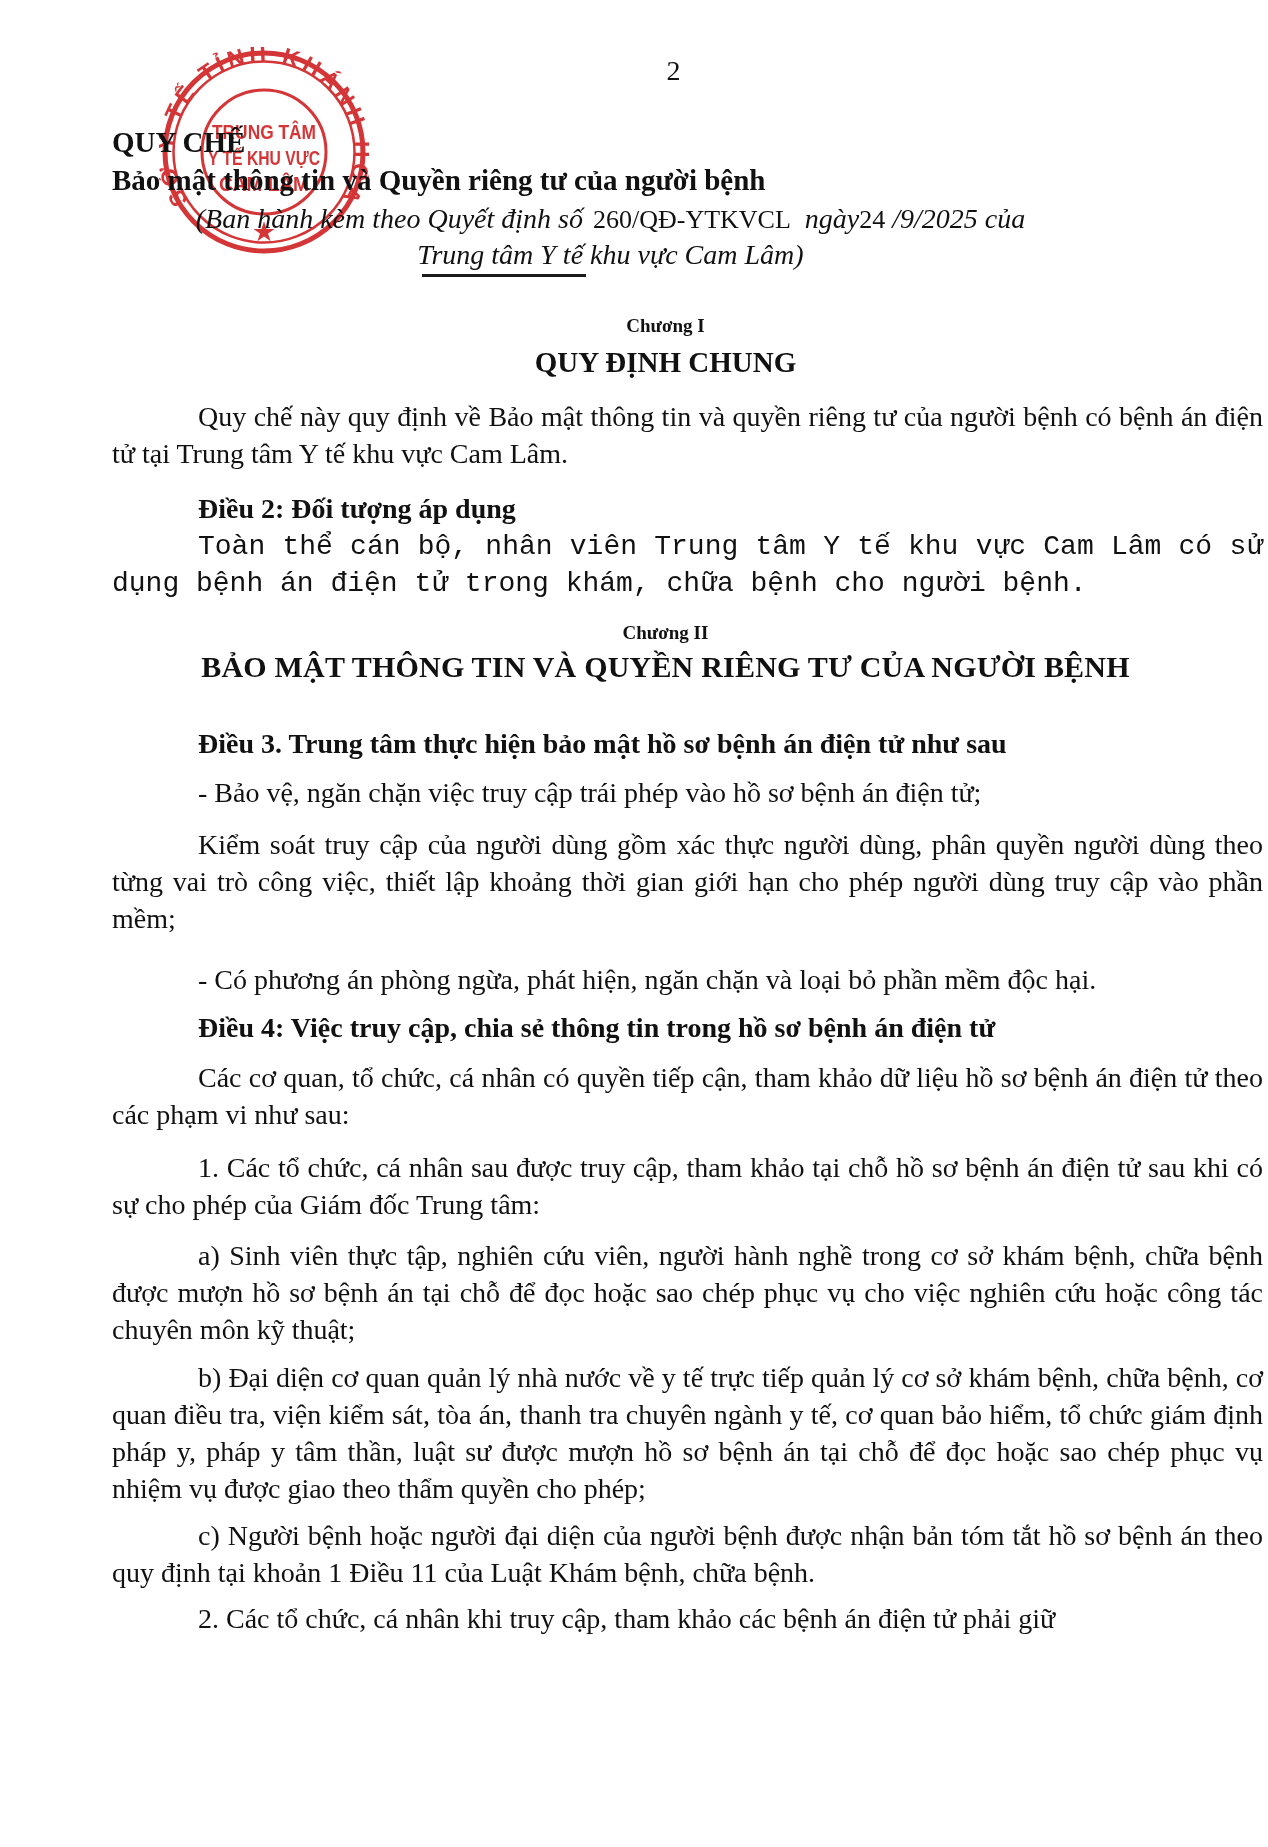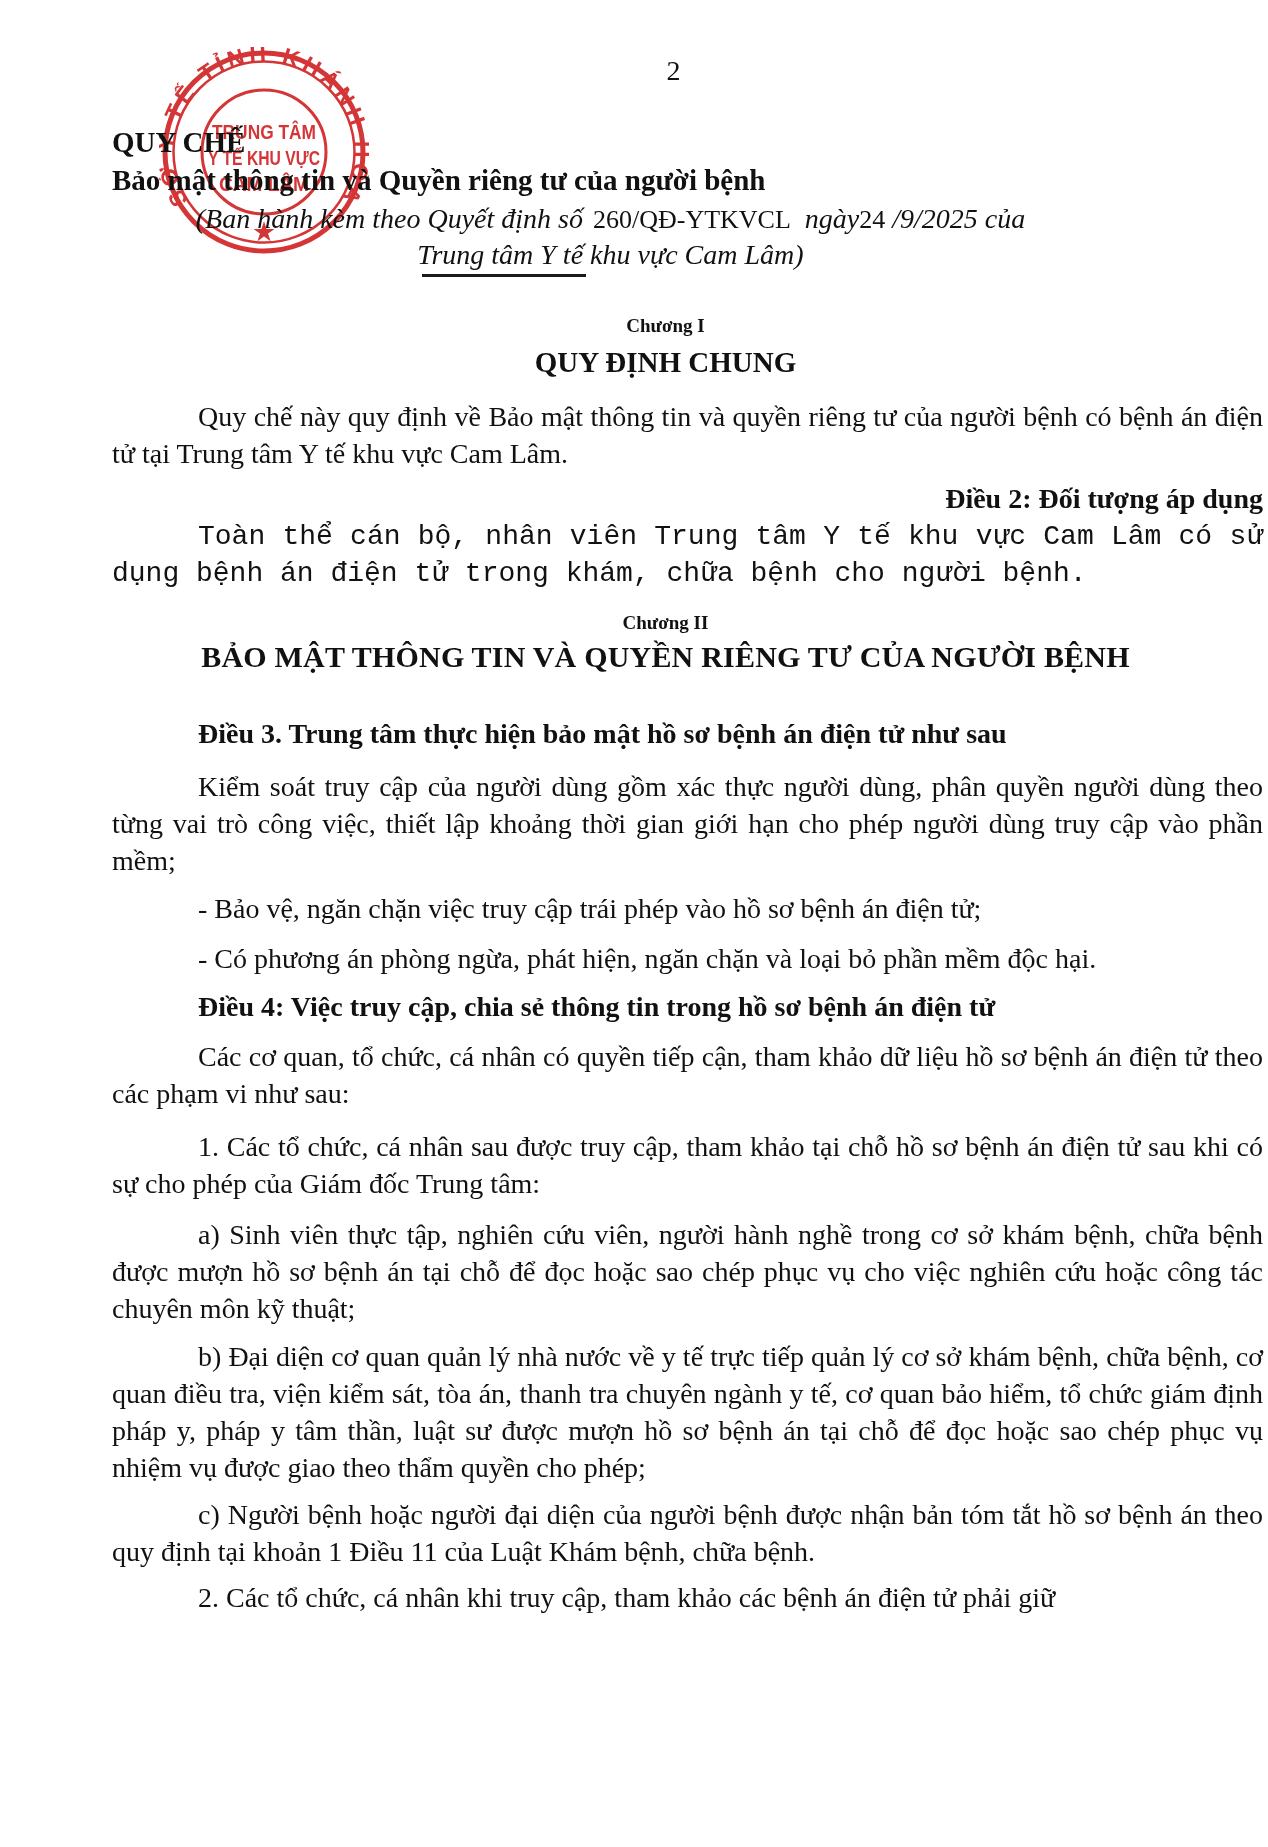--- a/index.html
+++ b/index.html
@@ -115,32 +115,32 @@
       <div class="underline"></div>
     </div>
 
     <div class="chapter" style="margin-top:32px;">
       <div class="ch-label">Chương I</div>
       <div class="ch-title">QUY ĐỊNH CHUNG</div>
     </div>
 
     <p class="body" style="margin-top:17px;">Quy chế này quy định về Bảo mật thông tin và quyền riêng tư của người bệnh có bệnh án điện tử tại Trung tâm Y tế khu vực Cam Lâm.</p>
 
-    <div class="art-head" style="margin-top:8px;text-align:right;">Điều 2: Đối tượng áp dụng</div>
+    <div class="art-head" style="margin-top:18px;">Điều 2: Đối tượng áp dụng</div>
     <p class="body" style="font-family:Liberation Mono, monospace;">Toàn thể cán bộ, nhân viên Trung tâm Y tế khu vực Cam Lâm có sử dụng bệnh án điện tử trong khám, chữa bệnh cho người bệnh.</p>
 
     <div class="chapter" style="margin-top:16px;">
       <div class="ch-label c2">Chương II</div>
       <div class="ch-title big">BẢO MẬT THÔNG TIN VÀ QUYỀN RIÊNG TƯ CỦA NGƯỜI BỆNH</div>
     </div>
 
     <div class="art-head" style="margin-top:39px;">Điều 3. Trung tâm thực hiện bảo mật hồ sơ bệnh án điện tử như sau</div>
+    <p class="body" style="margin-top:11px;">- Bảo vệ, ngăn chặn việc truy cập trái phép vào hồ sơ bệnh án điện tử;</p>
     <p class="body" style="margin-top:15px;">Kiểm soát truy cập của người dùng gồm xác thực người dùng, phân quyền người dùng theo từng vai trò công việc, thiết lập khoảng thời gian giới hạn cho phép người dùng truy cập vào phần mềm;</p>
-    <p class="body" style="margin-top:11px;">- Bảo vệ, ngăn chặn việc truy cập trái phép vào hồ sơ bệnh án điện tử;</p>
-    <p class="body" style="margin-top:13px;">- Có phương án phòng ngừa, phát hiện, ngăn chặn và loại bỏ phần mềm độc hại.</p>
+    <p class="body" style="margin-top:24px;">- Có phương án phòng ngừa, phát hiện, ngăn chặn và loại bỏ phần mềm độc hại.</p>
 
     <div class="art-head" style="margin-top:11px;">Điều 4: Việc truy cập, chia sẻ thông tin trong hồ sơ bệnh án điện tử</div>
     <p class="body" style="margin-top:12px;">Các cơ quan, tổ chức, cá nhân có quyền tiếp cận, tham khảo dữ liệu hồ sơ bệnh án điện tử theo các phạm vi như sau:</p>
     <p class="body" style="margin-top:16px;">1. Các tổ chức, cá nhân sau được truy cập, tham khảo tại chỗ hồ sơ bệnh án điện tử sau khi có sự cho phép của Giám đốc Trung tâm:</p>
     <p class="body" style="margin-top:14px;">a) Sinh viên thực tập, nghiên cứu viên, người hành nghề trong cơ sở khám bệnh, chữa bệnh được mượn hồ sơ bệnh án tại chỗ để đọc hoặc sao chép phục vụ cho việc nghiên cứu hoặc công tác chuyên môn kỹ thuật;</p>
     <p class="body" style="margin-top:11px;">b) Đại diện cơ quan quản lý nhà nước về y tế trực tiếp quản lý cơ sở khám bệnh, chữa bệnh, cơ quan điều tra, viện kiểm sát, tòa án, thanh tra chuyên ngành y tế, cơ quan bảo hiểm, tổ chức giám định pháp y, pháp y tâm thần, luật sư được mượn hồ sơ bệnh án tại chỗ để đọc hoặc sao chép phục vụ nhiệm vụ được giao theo thẩm quyền cho phép;</p>
     <p class="body" style="margin-top:10px;">c) Người bệnh hoặc người đại diện của người bệnh được nhận bản tóm tắt hồ sơ bệnh án theo quy định tại khoản 1 Điều 11 của Luật Khám bệnh, chữa bệnh.</p>
     <p class="body" style="margin-top:9px;">2. Các tổ chức, cá nhân khi truy cập, tham khảo các bệnh án điện tử phải giữ</p>
 
   </div>

